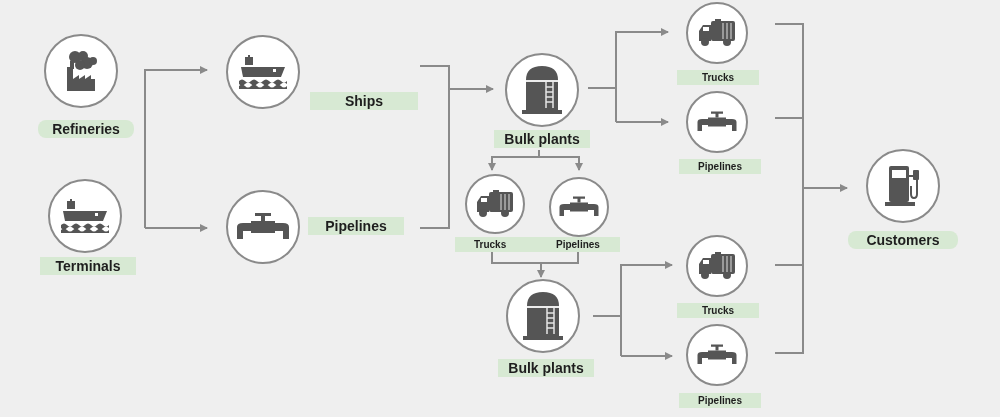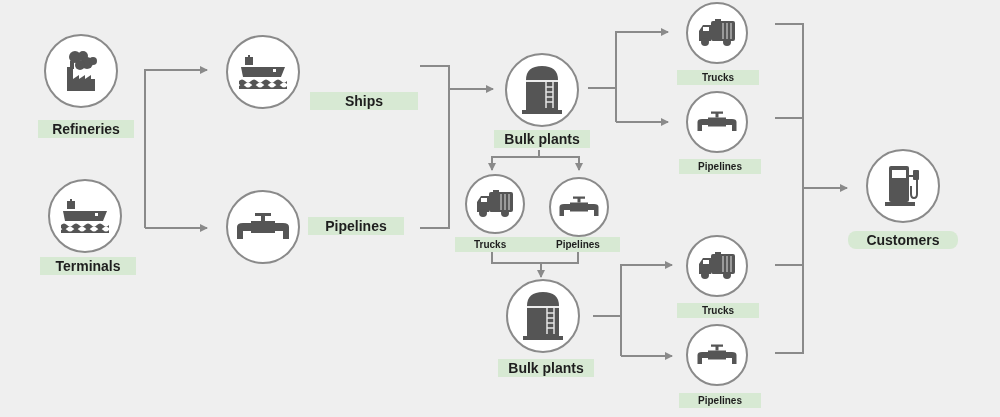--- a/index.html
+++ b/index.html
@@ -81,21 +81,21 @@
           <circle cx="14" cy="8" r="6"></circle>
             <circle cx="22" cy="7" r="5"></circle>
             <circle cx="26" cy="14" r="6"></circle>
             <circle cx="19" cy="16" r="5"></circle>
             <circle cx="32" cy="12" r="4"></circle>
           <path d="M6,18 L12,18 L12,30 L18,26 L18,30 L24,26 L24,30 L30,26 L30,30 L34,30 L34,42 L6,42 z"></path>
           <rect x="9" y="12" width="4" height="8"></rect>
         </g>
       </svg>
     </div>
-    <div class="label lbl-lg" style="left:38px;top:120px;width:96px;">Refineries</div>
+    <div class="label lbl-lg" style="left:38px;top:120px;width:96px;border-radius:8px;">Refineries</div>
   </div>
 
   <div class="node">
     <div class="circle" style="left:48px;top:179px;width:74px;height:74px;">
       <svg width="48" height="34" viewBox="0 0 48 34">
         <g fill="#555">
           <rect x="6" y="2" width="8" height="8"></rect>
             <rect x="9" y="0" width="2" height="3"></rect>
           <path d="M2,12 L46,12 L42,22 L4,22 z"></path>
           <path d="M0,26 q3,-3 6,0 t6,0 t6,0 t6,0 t6,0 t6,0 t6,0 t6,0 v3 q-3,-3 -6,0 t-6,0 t-6,0 t-6,0 t-6,0 t-6,0 t-6,0 t-6,0 z"></path>

